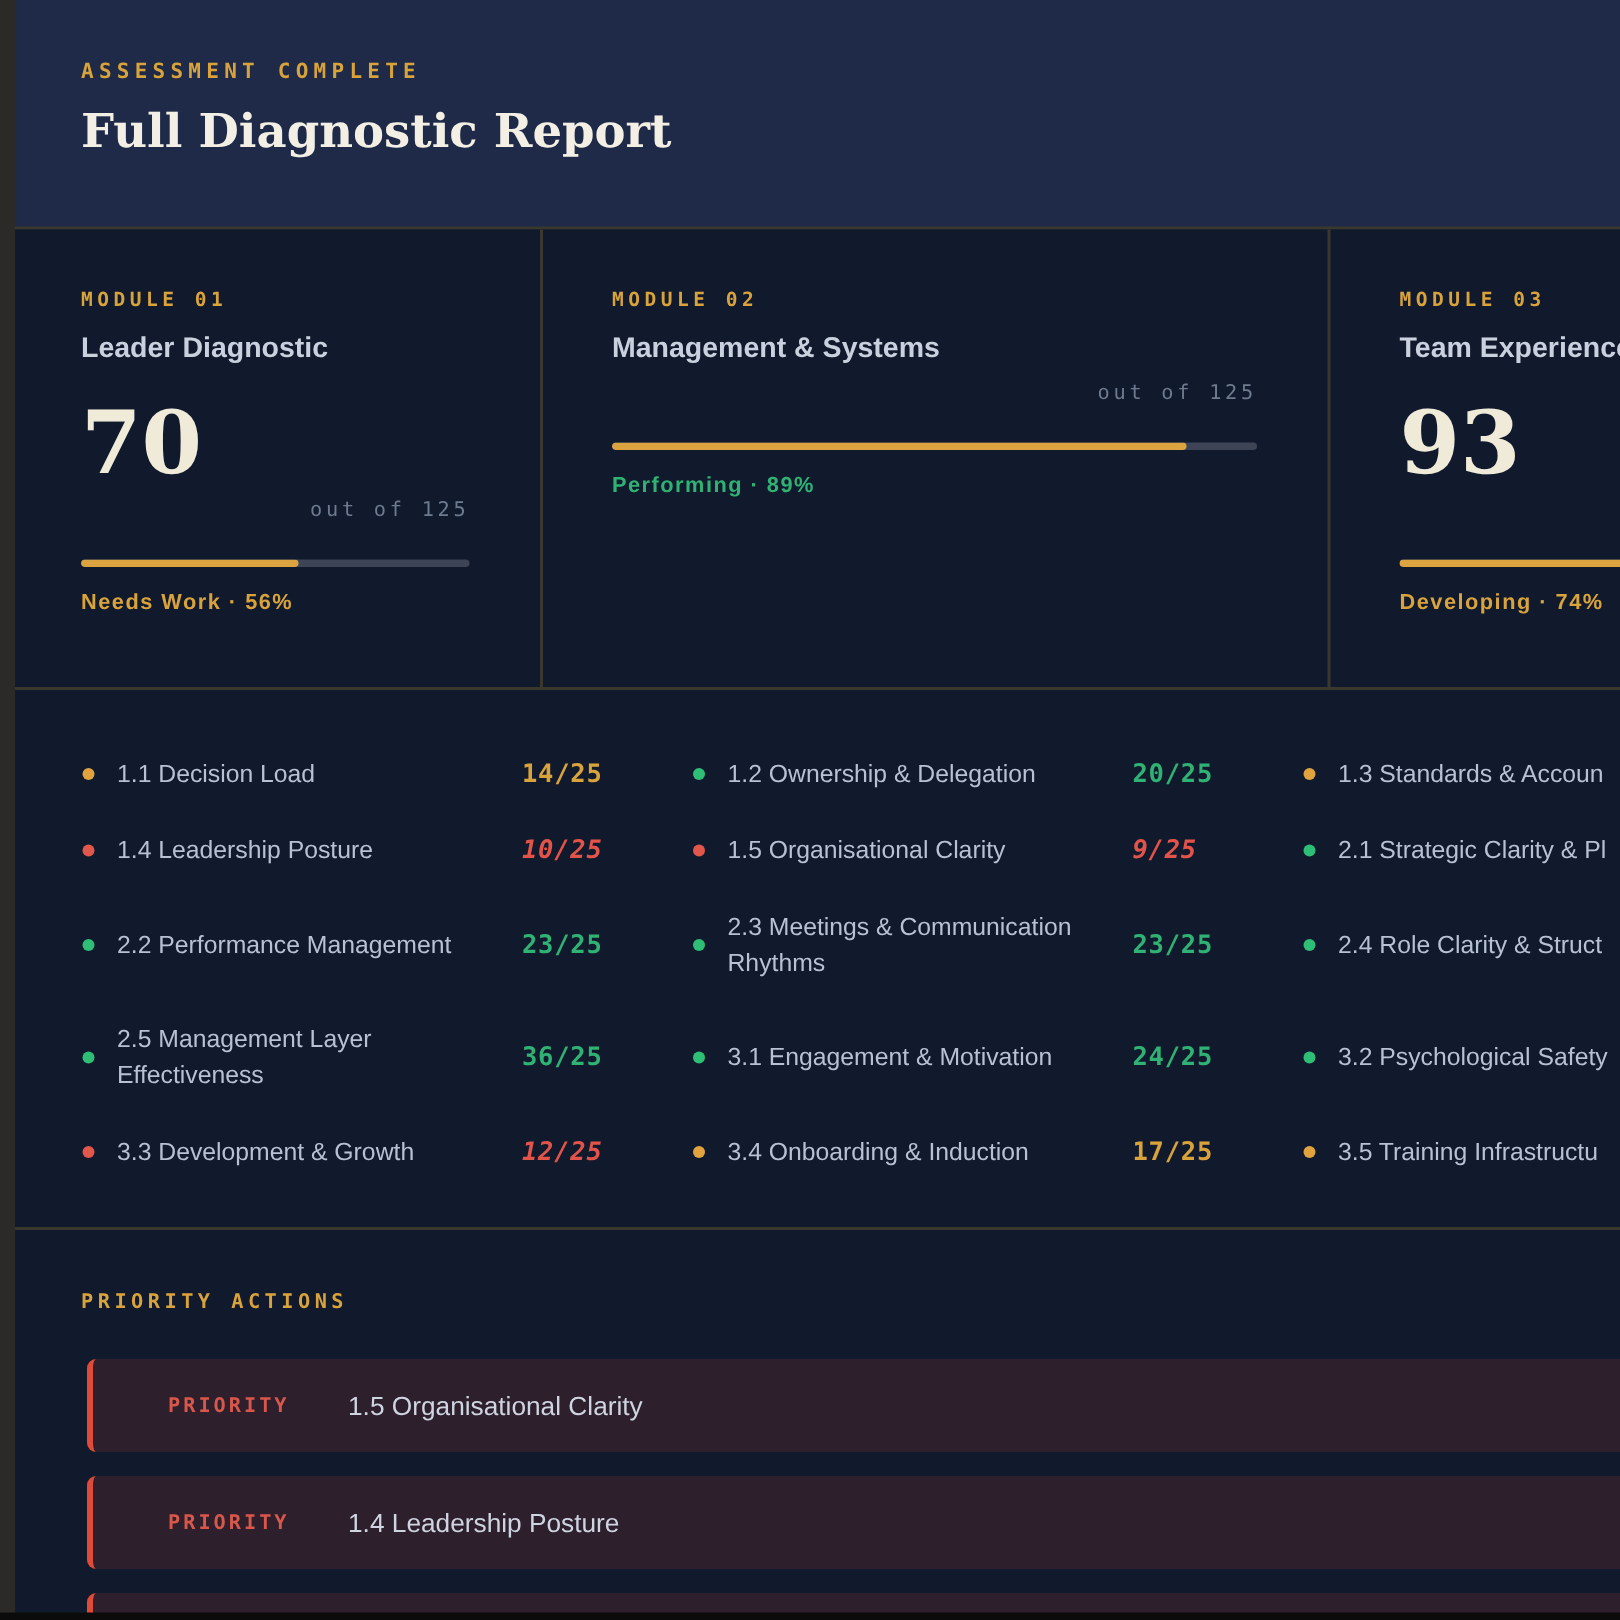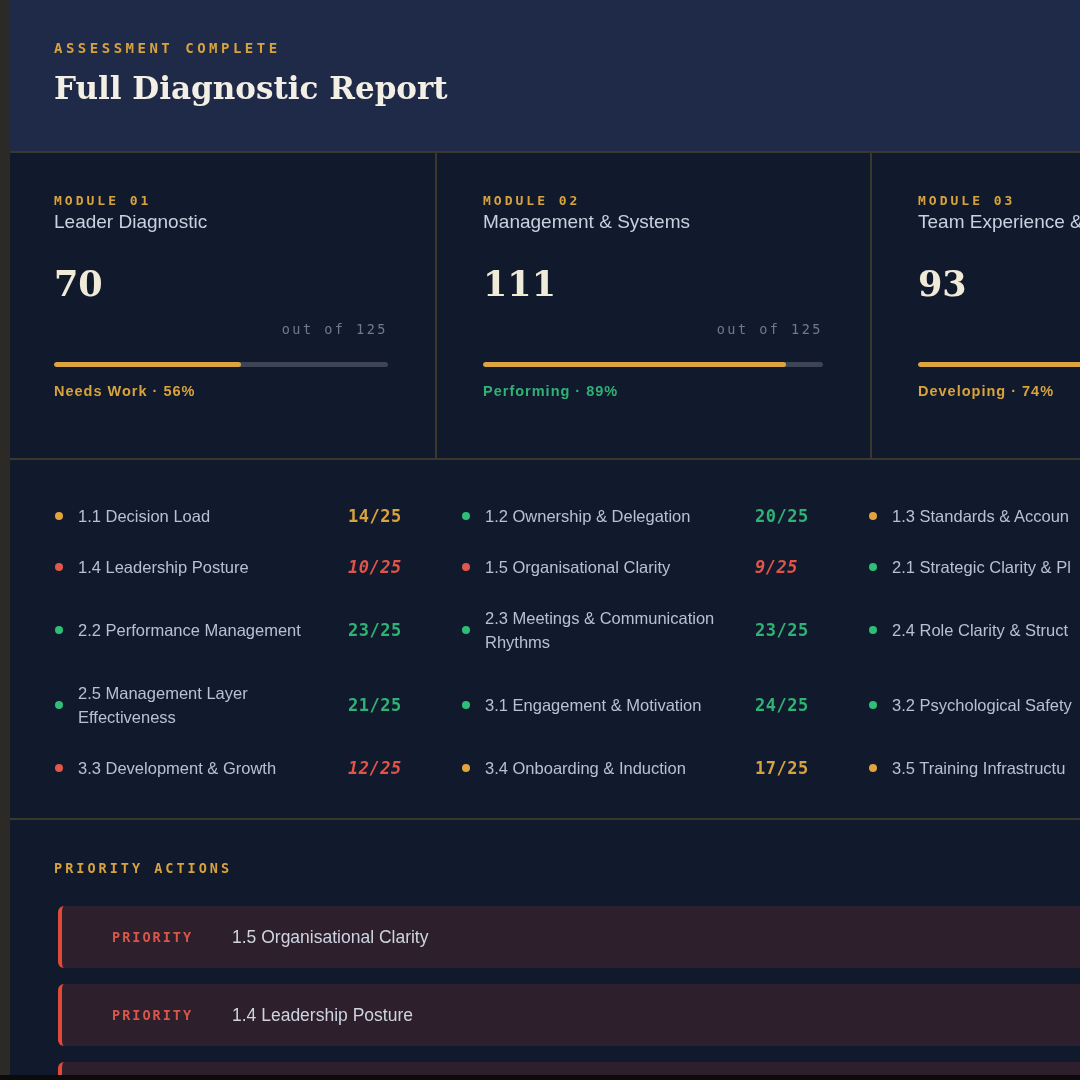--- a/index.html
+++ b/index.html
@@ -24,32 +24,32 @@
   .report-title{
     margin-top:14px;font-family:"DejaVu Serif", serif;font-weight:bold;
     font-size:31px;line-height:36px;color:#f3efe4;
   }
   
   .modules{
     height:307px;box-sizing:border-box;background:#111a2d;
     border-bottom:2px solid #3a372d;display:flex;
   }
   .module-card{
-    box-sizing:border-box;width:435px;flex:none;
+    box-sizing:border-box;width:525px;flex:none;
     border-right:2px solid #3a372d;padding:40px 47px 0 46px;
   }
-  .module-card:first-child{width:427px;padding-left:44px;}
+  .module-card:first-child{width:352px;padding-left:44px;}
   .m-eyebrow{
     font-family:"DejaVu Sans Mono", monospace;font-weight:bold;
     font-size:13px;letter-spacing:3px;color:#d9a33c;
   }
-  .m-title{margin-top:3px;font-size:19px;color:#c9d1df;white-space:nowrap;}
+  .m-title{margin-top:14px;font-size:19px;color:#c9d1df;white-space:nowrap;font-weight:bold;}
   .m-score{
     margin-top:24px;font-family:"DejaVu Serif", serif;font-weight:bold;
-    font-size:35px;line-height:54px;color:#f0ead9;
+    font-size:58px;line-height:54px;color:#f0ead9;
   }
   .m-outof{
     margin-top:10px;font-family:"DejaVu Sans Mono", monospace;
     font-size:13.5px;letter-spacing:2.5px;color:#6e7a90;text-align:right;
   }
   .m-bar{
     margin-top:25px;height:5px;background:#3c4456;border-radius:3px;overflow:hidden;
   }
   .m-fill{height:100%;background:#dca440;border-radius:3px;}
   .m-status{
@@ -113,21 +113,20 @@
     <div class="m-score">70</div>
     <div class="m-outof">out of 125</div>
     <div class="m-bar">
       <div class="m-fill" style="width: 56%;"></div>
     </div>
     <div class="m-status tone-gold">Needs Work · 56%</div>
   </div>
       <div class="module-card">
     <div class="m-eyebrow">MODULE 02</div>
     <div class="m-title">Management &amp; Systems</div>
-    <div class="m-score">111</div>
     <div class="m-outof">out of 125</div>
     <div class="m-bar">
       <div class="m-fill" style="width: 89%;"></div>
     </div>
     <div class="m-status tone-green">Performing · 89%</div>
   </div>
       <div class="module-card">
     <div class="m-eyebrow">MODULE 03</div>
     <div class="m-title">Team Experience &amp;</div>
     <div class="m-score">93</div>
@@ -181,21 +180,21 @@
     <span class="item-score tone-green">23/25</span>
   </div>
       <div class="score-item">
     <span class="dot dot-green"></span>
     <span class="item-label">2.4 Role Clarity &amp; Struct</span>
     <span class="item-score tone-green"></span>
   </div>
       <div class="score-item">
     <span class="dot dot-green"></span>
     <span class="item-label">2.5 Management Layer Effectiveness</span>
-    <span class="item-score tone-green">21/25</span>
+    <span class="item-score tone-green">36/25</span>
   </div>
       <div class="score-item">
     <span class="dot dot-green"></span>
     <span class="item-label">3.1 Engagement &amp; Motivation</span>
     <span class="item-score tone-green">24/25</span>
   </div>
       <div class="score-item">
     <span class="dot dot-green"></span>
     <span class="item-label">3.2 Psychological Safety</span>
     <span class="item-score tone-green"></span>

